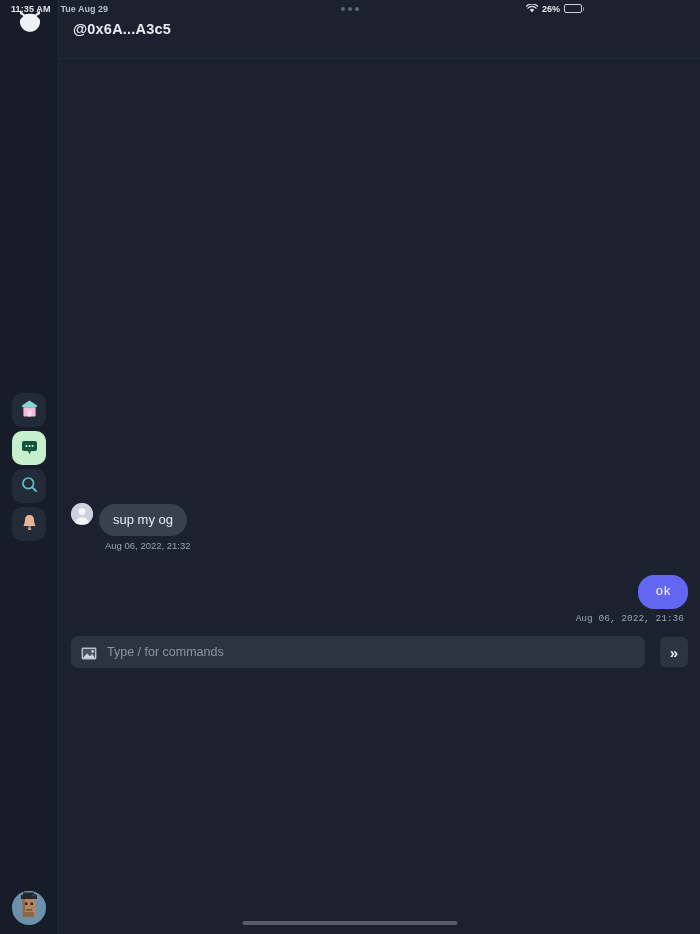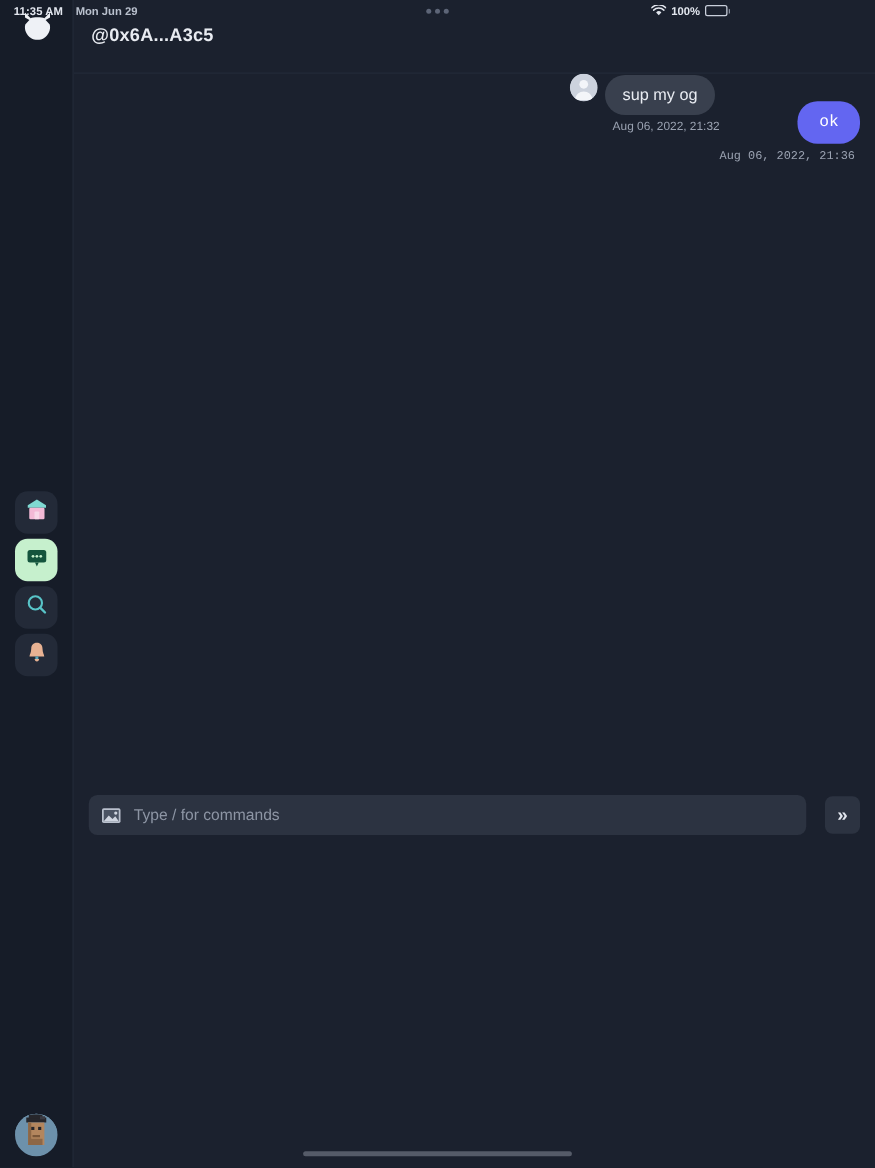--- a/index.html
+++ b/index.html
@@ -85,21 +85,21 @@
     display:flex; align-items:center;
     padding:0 14px;
     border-bottom:1px solid #232a38;
   }
   .chat-title {
     font-size:14.5px; font-weight:700; color:#e8ebf1; letter-spacing:.2px;
   }
 
   .thread {
     flex:1; position:relative;
-    display:flex; flex-direction:row; justify-content:flex-end;
+    display:flex; flex-direction:column; justify-content:flex-end;
     padding:0 12px 8px 12px;
     overflow:hidden;
   }
 
   .msg-row { display:flex; flex-direction:column; margin-bottom:2px; }
   .msg-row.incoming { align-items:flex-start; }
   .msg-row.outgoing { align-items:flex-end;font-family:Liberation Mono, monospace; }
 
   .bubble-line { display:flex; align-items:flex-end; gap:6px; }
 
@@ -164,38 +164,38 @@
   }
 </style>
 </head>
 <body>
 
 <div id="app">
 
   <div class="statusbar">
     <div class="sb-left">
       <span class="sb-time">11:35 AM</span>
-      <span class="sb-date">Mon Jun 29</span>
+      <span class="sb-date">Tue Aug 29</span>
     </div>
     <div class="sb-center">
       <span class="dots">
           <i></i>
           <i></i>
           <i></i>
         </span>
     </div>
     <div class="sb-right">
       <span class="wifi">
         <svg width="12" height="9" viewBox="0 0 12 9">
           <path d="M6 8.2 L3.9 5.9 a3 3 0 0 1 4.2 0 Z" fill="#e2e6ee"></path>
           <path d="M1.9 4.1 a5.8 5.8 0 0 1 8.2 0" stroke="#e2e6ee" stroke-width="1.2" fill="none" stroke-linecap="round"></path>
           <path d="M0.3 2.2 a8.2 8.2 0 0 1 11.4 0" stroke="#e2e6ee" stroke-width="1.2" fill="none" stroke-linecap="round"></path>
         </svg>
       </span>
-      <span class="sb-batt-txt">100%</span>
+      <span class="sb-batt-txt">26%</span>
       <span class="batt">
         <span class="batt-body"><span class="batt-fill"></span></span>
         <span class="batt-cap"></span>
       </span>
     </div>
   </div>
 
   <div class="sidebar">
 
     <div class="brand-logo">

